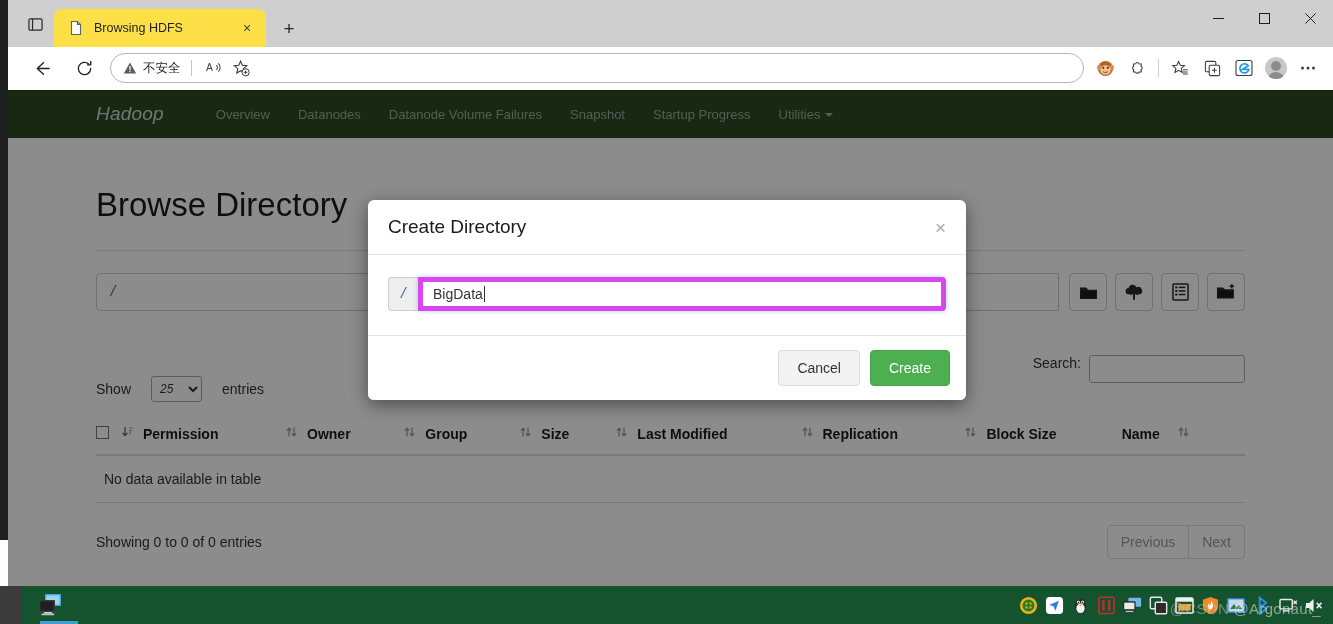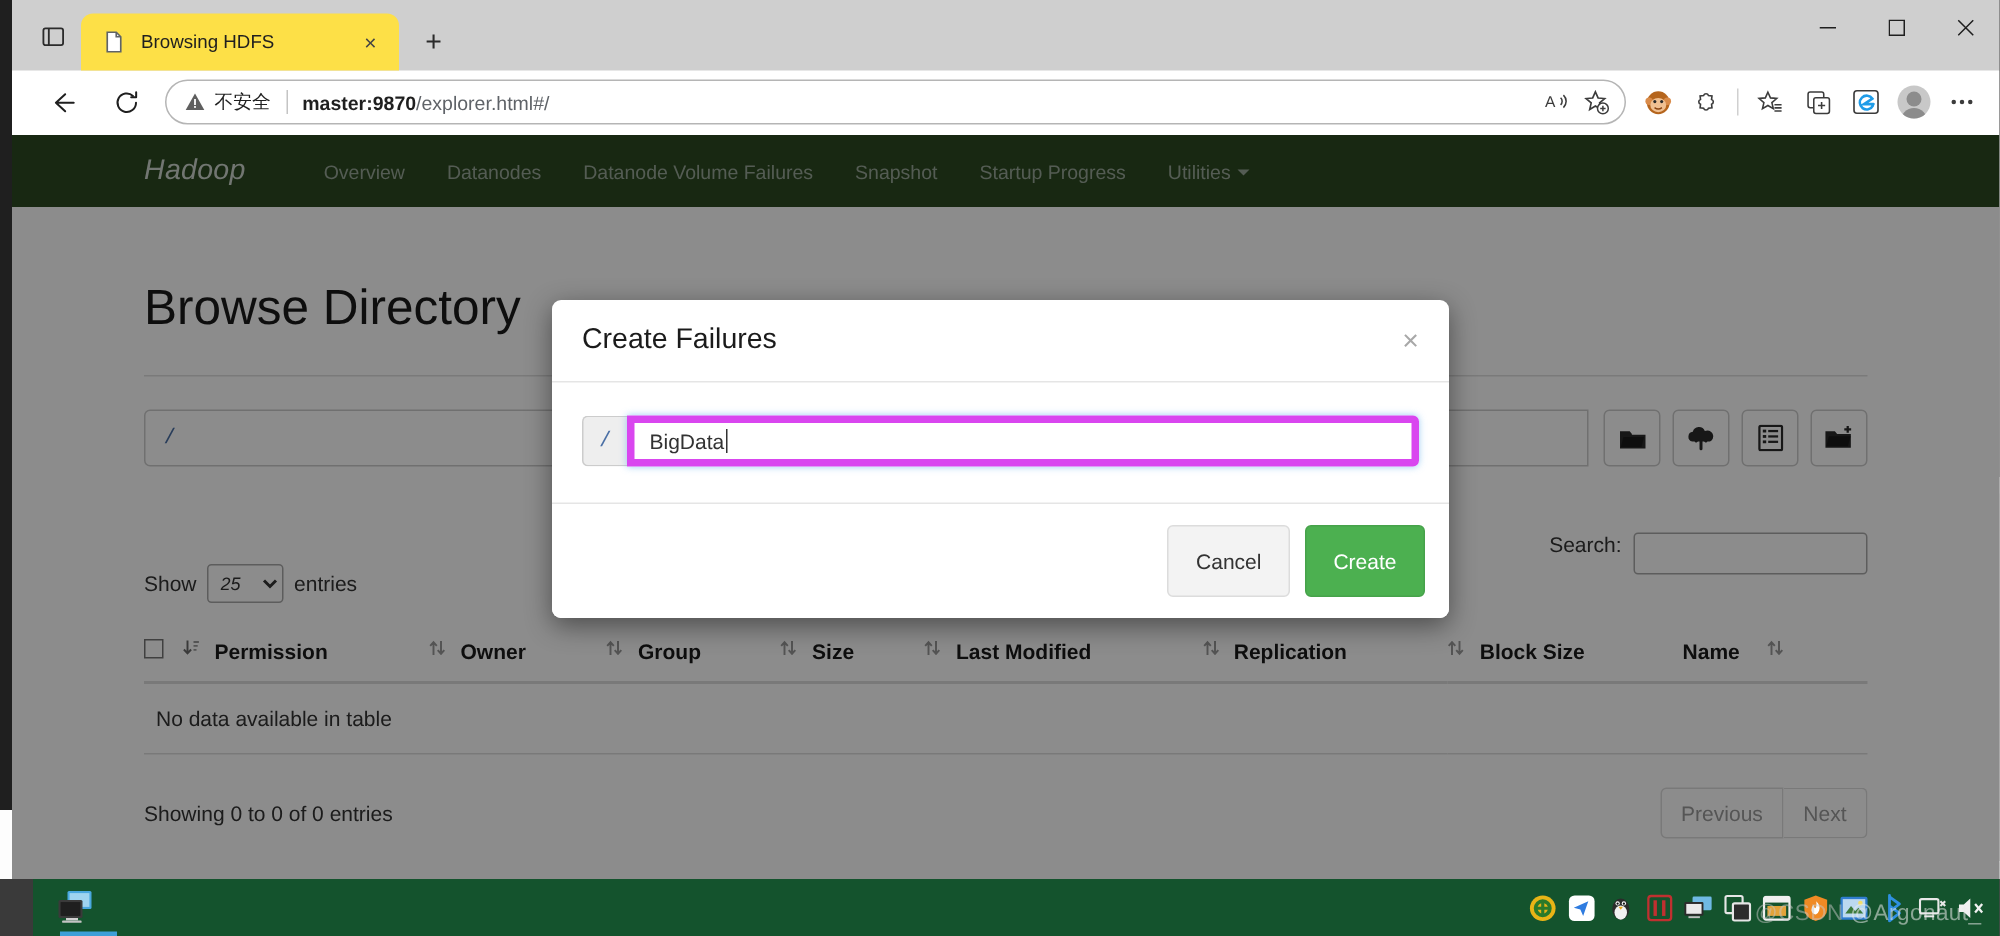--- a/index.html
+++ b/index.html
@@ -134,21 +134,21 @@
     background:#fff; display:flex; align-items:center; padding:0 12px;
     font-size:14px; color:#4a6fa5; font-family:"Liberation Mono", monospace;
   }
   .btngroup { display:flex; gap:8px; margin-left:10px; }
   .iconbtn {
     width:38px; height:38px; border:1px solid #ccc; border-radius:4px; background:#fff;
     display:flex; align-items:center; justify-content:center;
   }
 
   .dtrow { display:flex; align-items:center; justify-content:space-between; margin:24px 0 14px; }
-  .dtlen { font-size:14px; color:#333; display:flex; align-items:center; gap:7px;margin-top:41px; }
+  .dtlen { font-size:14px; color:#333; display:flex; align-items:center; gap:20px;margin-top:41px; }
   .dtlen select {
     font-size:12px; height:26px; border:1px solid #aaa; border-radius:3px; background:#fff;
     padding:0 4px; font-family:"Liberation Sans", sans-serif; color:#333;font-style:italic;
   }
   .dtsearch { font-size:14px; color:#333; display:flex; align-items:flex-start; gap:8px; }
   .dtsearch input {
     width:156px; height:28px; border:1px solid #aaa; border-radius:3px; background:#fff;
     font-size:13px; padding:0 6px; font-family:"Liberation Sans", sans-serif;
   }
 
@@ -208,21 +208,21 @@
     font-size:14px; color:#333;
   }
   .caretbar {
     display:inline-block; width:1px; height:16px; background:#333; margin-left:1px;
   }
   .modal-foot {
     border-top:1px solid #e5e5e5; padding:14px 16px; display:flex;
     justify-content:flex-end; gap:10px; background:#fff;
   }
   .btn {
-    height:48px; padding:0 18px; border-radius:4px; font-size:14px;
+    height:36px; padding:0 18px; border-radius:4px; font-size:14px;
     display:flex; align-items:center; justify-content:center;
   }
   .btn.cancel { background:#f3f3f3; border:1px solid #dcdcdc; color:#333; }
   .btn.create { background:#4cb050; border:1px solid #46a24a; color:#fff; }
 
   
   #taskbar {
     position:absolute; left:0; bottom:0; width:1333px; height:38px;
     background:#14532d; display:flex; align-items:center;
   }
@@ -322,21 +322,20 @@
         <span>
           <svg width="14" height="14" viewBox="0 0 14 14" style="display:block">
             <path d="M7 1.4 L13.2 12.4 H0.8 Z" fill="#5f5f5f"></path>
             <rect x="6.4" y="5" width="1.2" height="4" fill="#fff"></rect>
             <rect x="6.4" y="9.7" width="1.2" height="1.2" fill="#fff"></rect>
           </svg>
         </span>
         <span>不安全</span>
       </span>
       <span class="sep"></span>
-      <span class="url"><b>master:9870</b><span>/explorer.html#/</span></span>
       <span class="oicon">
         <svg width="17" height="17" viewBox="0 0 18 18">
           <text x="0" y="12" font-family="Liberation Sans, sans-serif" font-size="11" fill="#3c3c3c">A</text>
           <path d="M11 5.5a3.4 3.4 0 0 1 0 5 M13 3.6a6 6 0 0 1 0 8.8" fill="none" stroke="#3c3c3c" stroke-width="1.1"></path>
         </svg>
       </span>
       <span class="oicon">
         <svg width="18" height="18" viewBox="0 0 18 18">
           <path d="M8.6 2.2 L10.4 6.3 L14.8 6.7 L11.4 9.6 L12.4 14 L8.6 11.7 L4.8 14 L5.8 9.6 L2.4 6.7 L6.8 6.3 Z" fill="none" stroke="#3c3c3c" stroke-width="1.1"></path>
           <circle cx="13.6" cy="13.3" r="3.6" fill="#fff" stroke="#3c3c3c" stroke-width="1"></circle>
@@ -553,21 +552,21 @@
           </div>
         </div>
 
         <div class="footer-hr"></div>
         <div class="footer-txt">Hadoop, 2022.</div>
       </div>
 
       <div class="backdrop"></div>
       <div class="modal">
         <div class="modal-head">
-          <span class="modal-title">Create Failures</span>
+          <span class="modal-title">Create Directory</span>
           <span class="modal-x">×</span>
         </div>
         <div class="modal-body">
           <div class="igroup">
             <span class="addon">/</span>
             <span class="tf">
               <span>BigData</span>
                 <span class="caretbar"></span>
             </span>
           </div>

